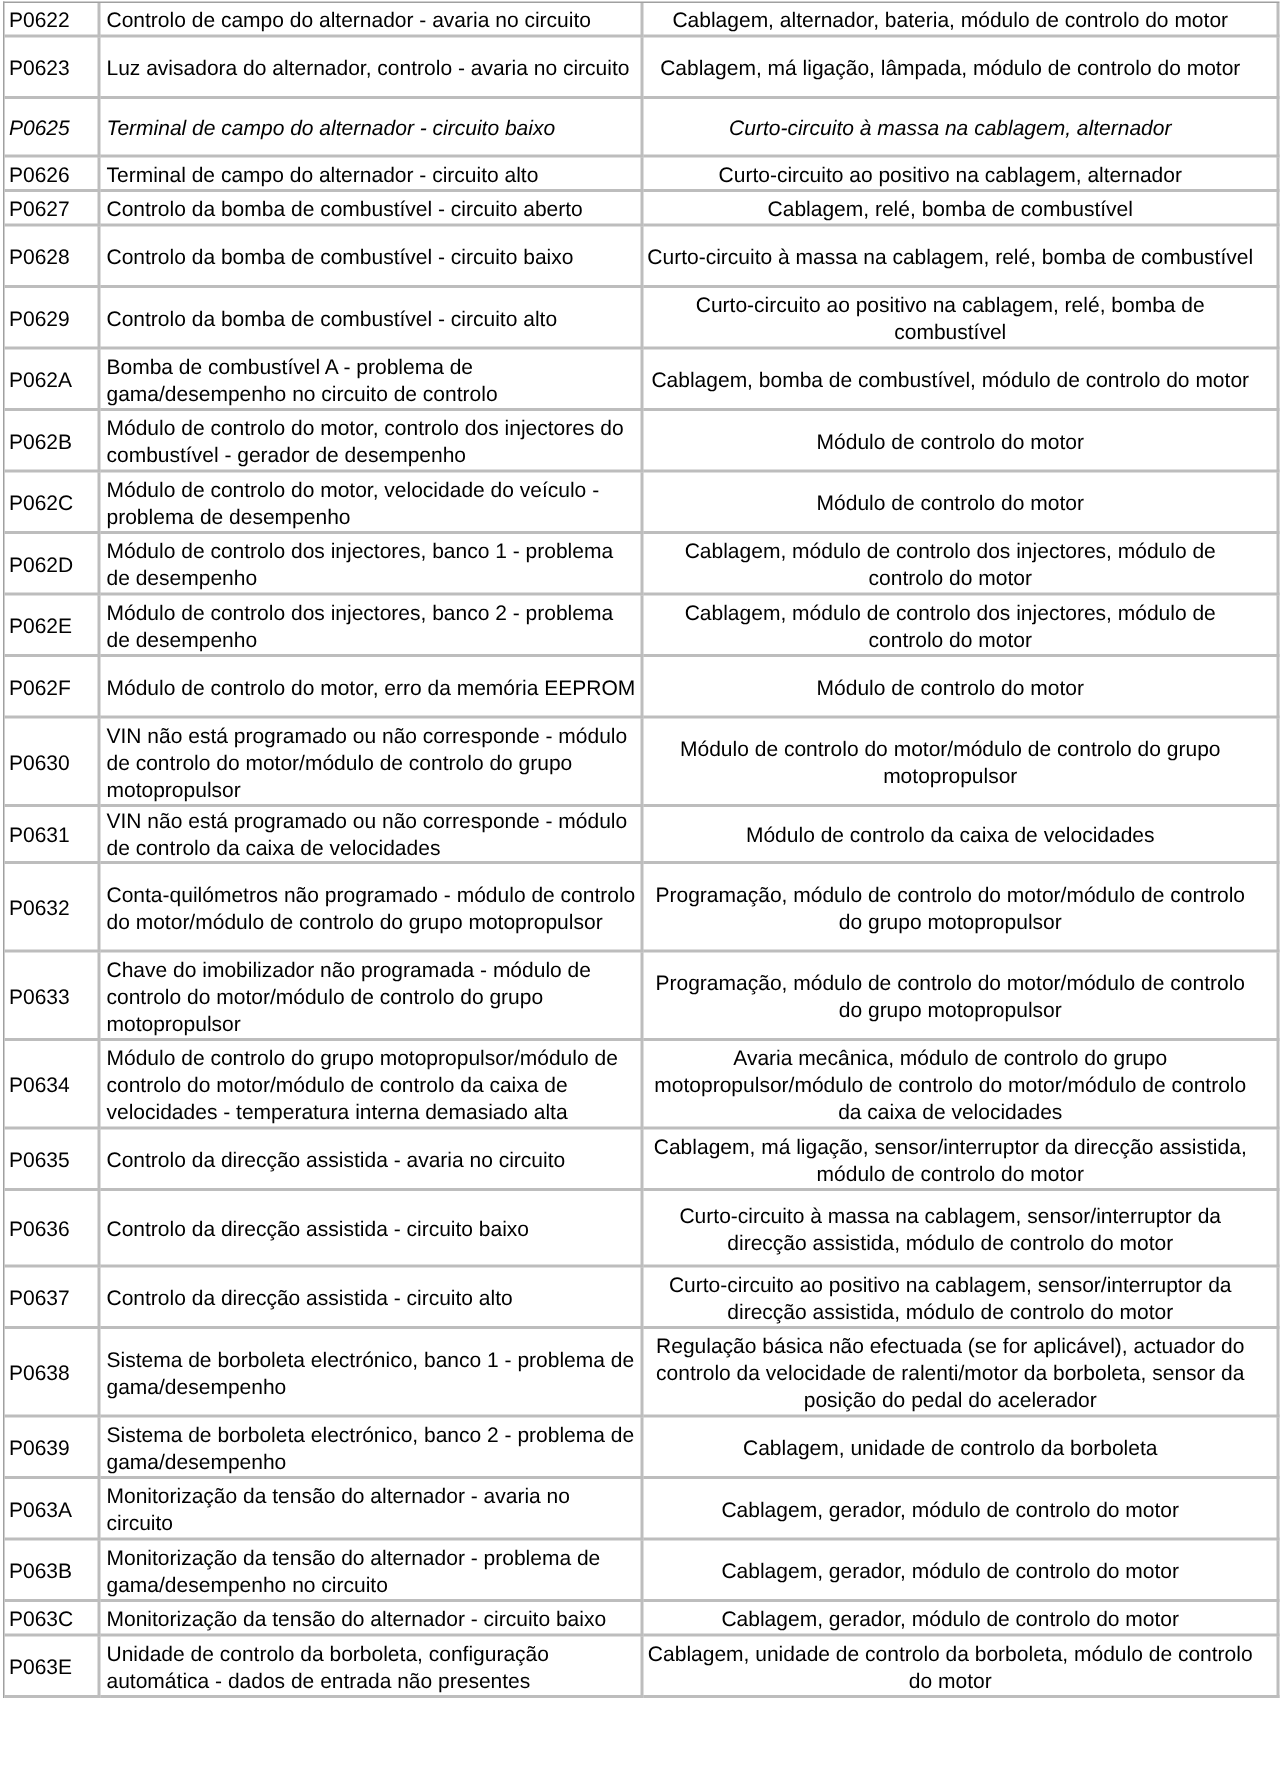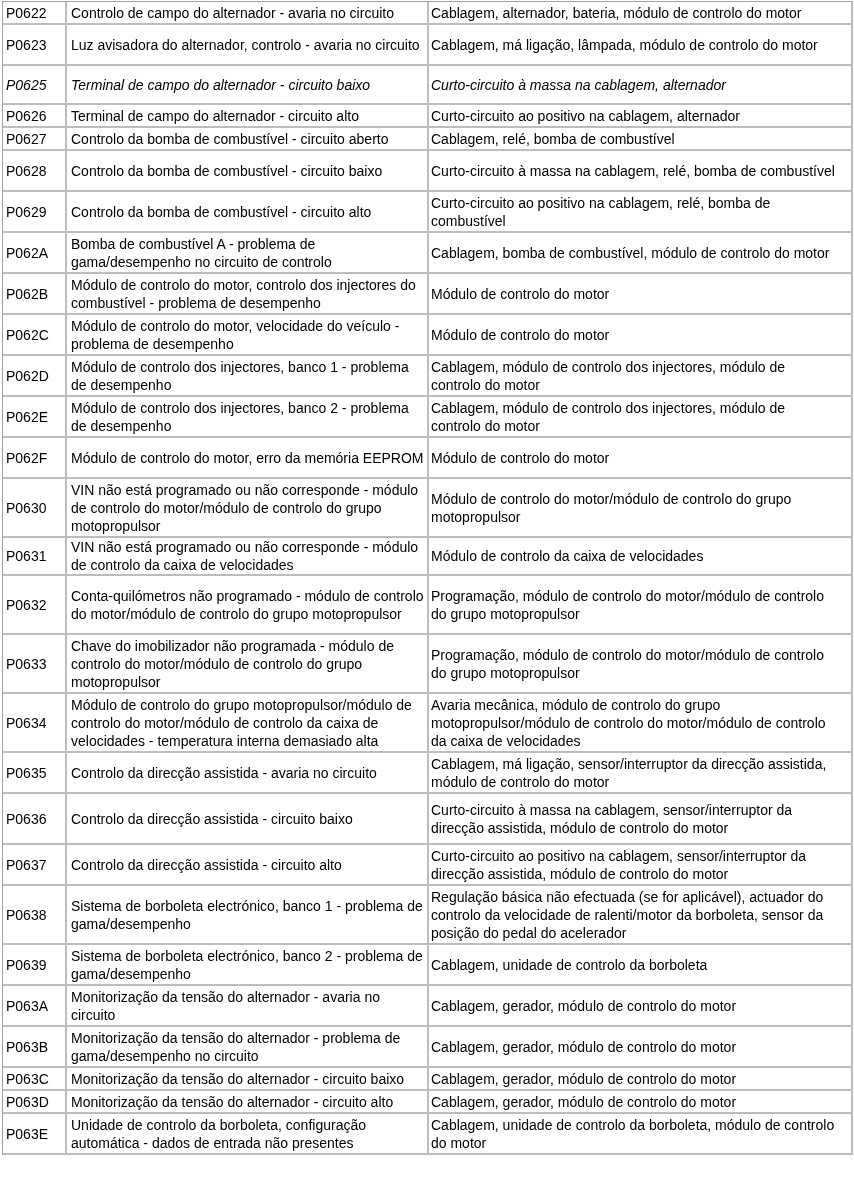--- a/index.html
+++ b/index.html
@@ -22,21 +22,21 @@
   table.dtc col.c-cause { width: 424px; }
   table.dtc td {
     border-right: 2px solid #bdbdbd;
     border-bottom: 2px solid #bdbdbd;
     padding: 0 3px 0 4px;
     vertical-align: middle;
     white-space: normal;
     word-wrap: break-word;
   }
   table.dtc td.code { padding-left: 3px; }
-  table.dtc td.cause { padding-left: 2px; padding-right: 15px; }
+  table.dtc td.cause { padding-left: 2px; padding-right: 15px; text-align: center; }
 </style>
 </head>
 <body>
 
 <table class="dtc">
   <colgroup>
     <col class="c-code">
     <col class="c-desc">
     <col class="c-cause">
   </colgroup>
@@ -76,21 +76,21 @@
         <td class="desc">Controlo da bomba de combustível - circuito alto</td>
         <td class="cause">Curto-circuito ao positivo na cablagem, relé, bomba de combustível</td>
       </tr>
       <tr style="height: 41px;">
         <td class="code">P062A</td>
         <td class="desc">Bomba de combustível A - problema de gama/desempenho no circuito de controlo</td>
         <td class="cause">Cablagem, bomba de combustível, módulo de controlo do motor</td>
       </tr>
       <tr style="height: 41px;">
         <td class="code">P062B</td>
-        <td class="desc">Módulo de controlo do motor, controlo dos injectores do combustível - problema de desempenho</td>
+        <td class="desc">Módulo de controlo do motor, controlo dos injectores do combustível - gerador de desempenho</td>
         <td class="cause">Módulo de controlo do motor</td>
       </tr>
       <tr style="height: 41px;">
         <td class="code">P062C</td>
         <td class="desc">Módulo de controlo do motor, velocidade do veículo - problema de desempenho</td>
         <td class="cause">Módulo de controlo do motor</td>
       </tr>
       <tr style="height: 41px;">
         <td class="code">P062D</td>
         <td class="desc">Módulo de controlo dos injectores, banco 1 - problema de desempenho</td>
@@ -164,24 +164,19 @@
       <tr style="height: 41px;">
         <td class="code">P063B</td>
         <td class="desc">Monitorização da tensão do alternador - problema de gama/desempenho no circuito</td>
         <td class="cause">Cablagem, gerador, módulo de controlo do motor</td>
       </tr>
       <tr style="height: 23px;">
         <td class="code">P063C</td>
         <td class="desc">Monitorização da tensão do alternador - circuito baixo</td>
         <td class="cause">Cablagem, gerador, módulo de controlo do motor</td>
       </tr>
-      <tr style="height: 23px;">
-        <td class="code">P063D</td>
-        <td class="desc">Monitorização da tensão do alternador - circuito alto</td>
-        <td class="cause">Cablagem, gerador, módulo de controlo do motor</td>
-      </tr>
       <tr style="height: 41px;">
         <td class="code">P063E</td>
         <td class="desc">Unidade de controlo da borboleta, configuração automática - dados de entrada não presentes</td>
         <td class="cause">Cablagem, unidade de controlo da borboleta, módulo de controlo do motor</td>
       </tr>
     </tbody>
 </table>
 
 </body></html>

